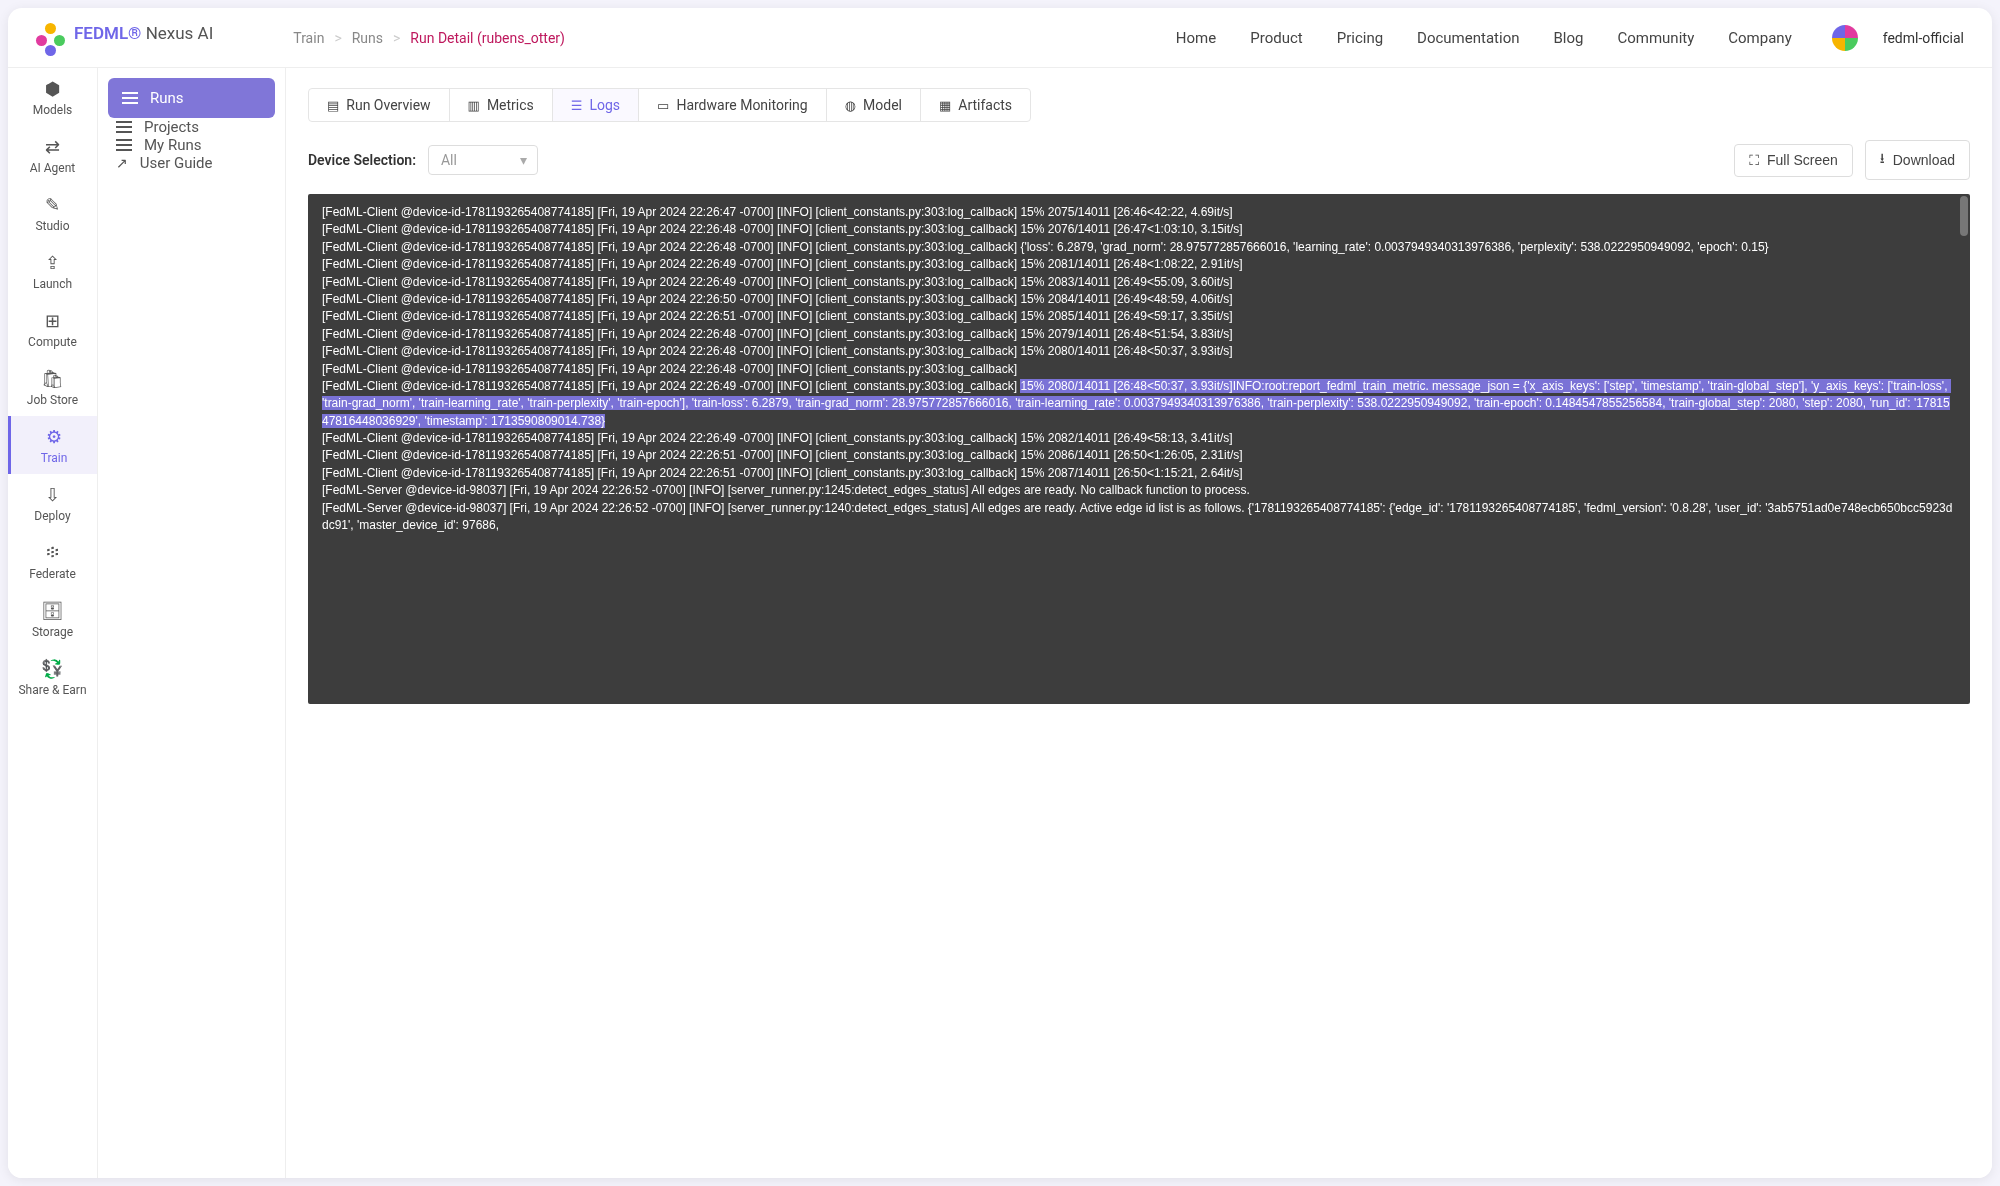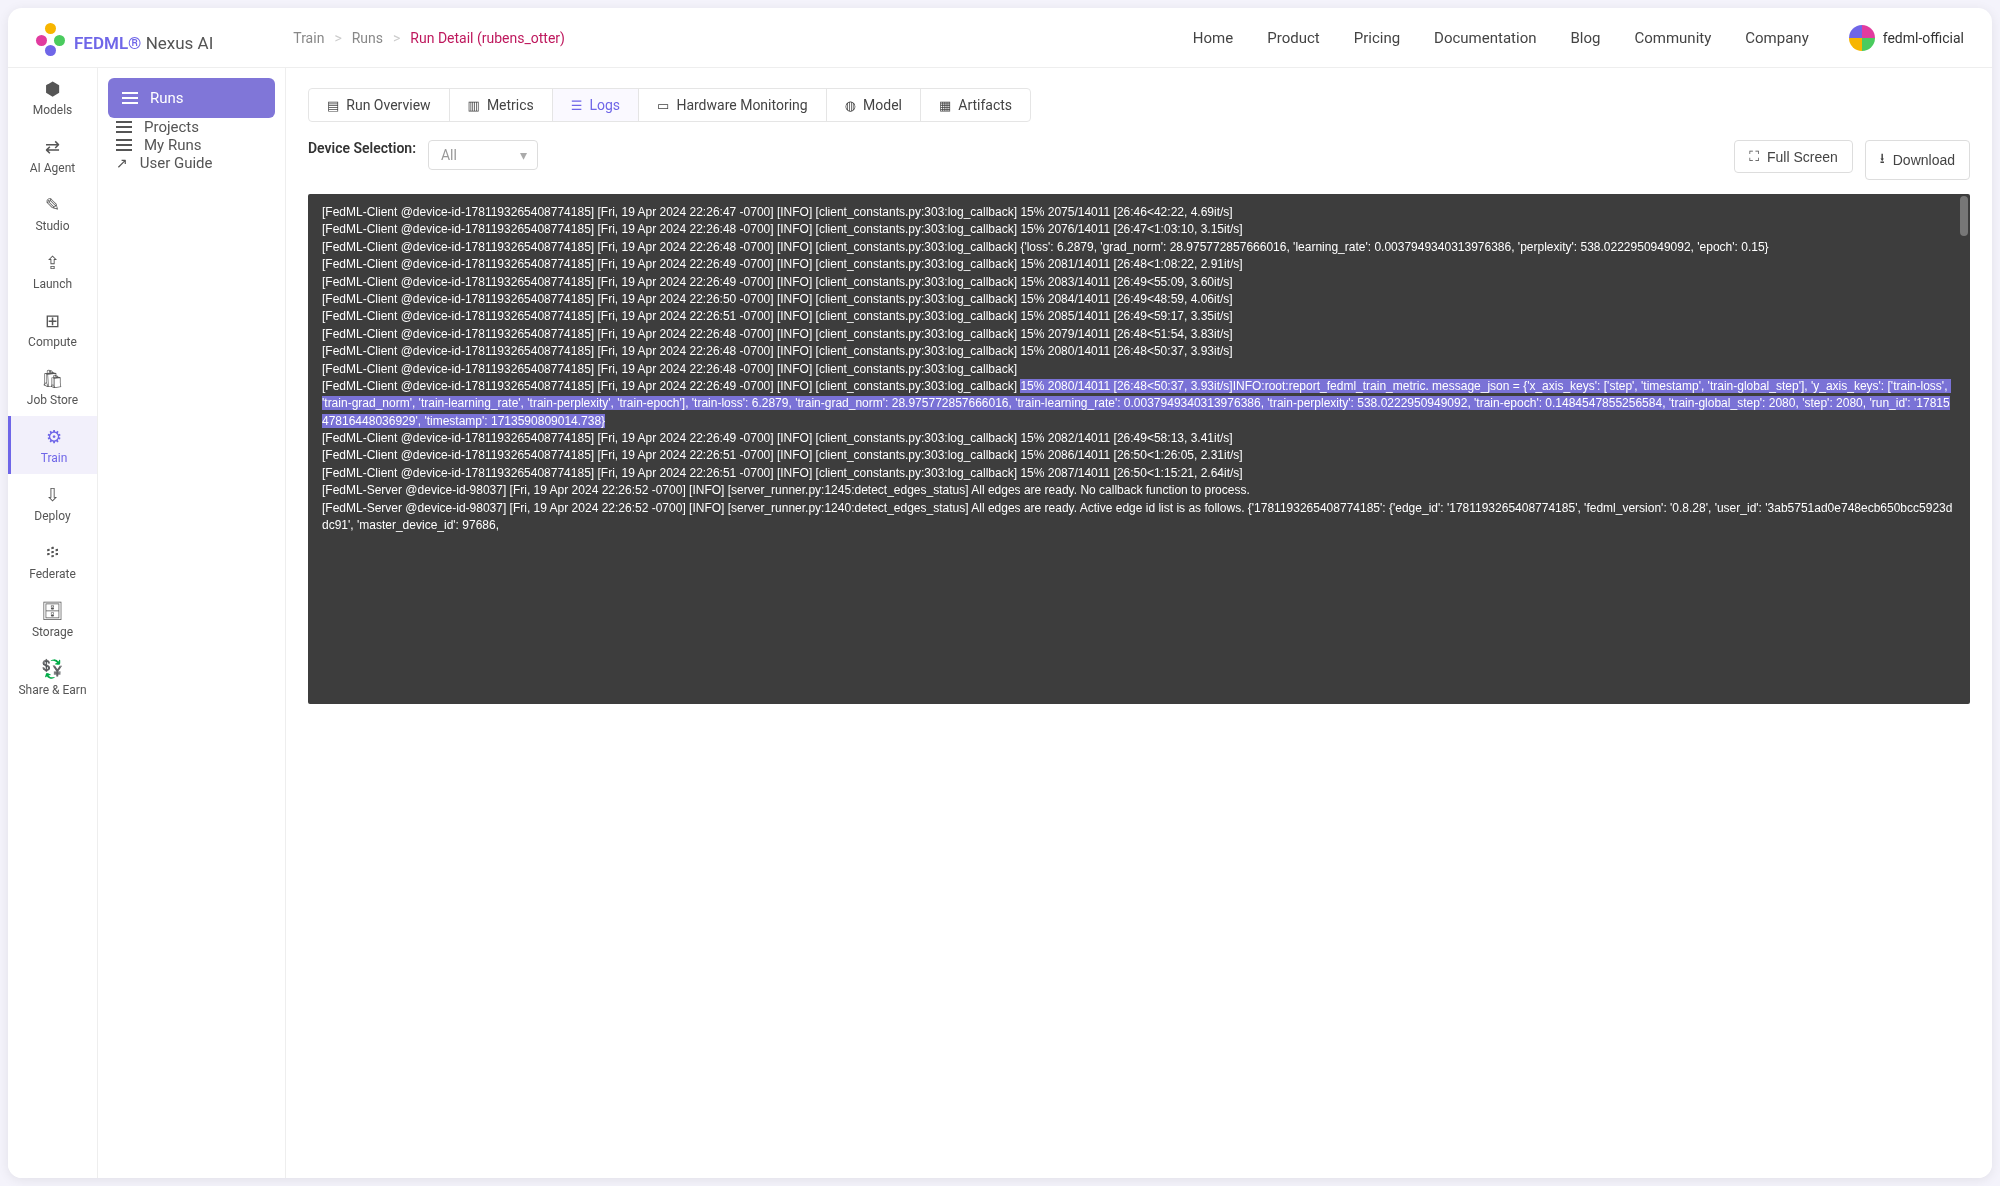--- a/index.html
+++ b/index.html
@@ -17,21 +17,21 @@
       overflow: hidden;
       height: 1170px;
     }
     .topbar {
       display: flex;
       align-items: center;
       height: 60px;
       padding: 0 28px;
       border-bottom: 1px solid #eee;
     }
-    .logo-wrap { display: flex; align-items: flex-end; gap: 8px; }
+    .logo-wrap { display: flex; align-items: flex-start; gap: 8px; }
     .logo-dots {
       position: relative; width: 30px; height: 30px;
     }
     .logo-dots span {
       position: absolute; width: 11px; height: 11px; border-radius: 50%;
     }
     .logo-dots .d1 { background:#f7b500; top:0; left:9px; }
     .logo-dots .d2 { background:#e13b9f; top:12px; left:0; }
     .logo-dots .d3 { background:#4acb5e; top:12px; left:18px; }
     .logo-dots .d4 { background:#6f66e8; top:22px; left:9px; }
@@ -45,21 +45,21 @@
       color:#888; font-size:14px;
     }
     .breadcrumb .sep { color:#ccc; }
     .breadcrumb .current { color:#be185d; }
     .topnav {
       margin-left:auto; display:flex; gap:34px;
       font-size:15px; color:#444;
     }
     .topnav a { color:#444; text-decoration:none; cursor:pointer; }
     .user-block {
-      margin-left:40px; display:flex; align-items:center; gap:8px;
+      margin-left:40px; display:flex; align-items:center; gap:25px;
     }
     .avatar {
       width:26px; height:26px; border-radius:50%;
       background: conic-gradient(#e13b9f 0 90deg,#4acb5e 90deg 180deg,#f7b500 180deg 270deg,#6f66e8 270deg 360deg);
     }
     .body {
       display:flex; height:calc(100% - 60px);
     }
     .iconrail {
       width:90px; background:#fff; border-right:1px solid #eee;
@@ -102,21 +102,21 @@
     }
     .tabs .tab {
       display:flex; align-items:center; gap:7px;
       padding:8px 18px; font-size:14px; color:#444;
       border-right:1px solid #e5e5e5; cursor:pointer;
     }
     .tabs .tab:last-child { border-right:none; }
     .tabs .tab.active { color:#6f66e8; background:#faf9ff; }
     .tabs .tab .ticon { font-size:13px; }
     .controls {
-      display:flex; align-items:flex-start; margin-top:18px; gap:12px;
+      display:flex; align-items:center; margin-top:18px; gap:12px;
     }
     .controls .label { font-weight:600; font-size:14px; }
     .select {
       border:1px solid #ddd; border-radius:4px; padding:6px 28px 6px 12px;
       font-size:14px; color:#999; min-width:110px; position:relative;
       background:#fff;
     }
     .select::after {
       content:"▾"; position:absolute; right:10px; color:#aaa;
     }

